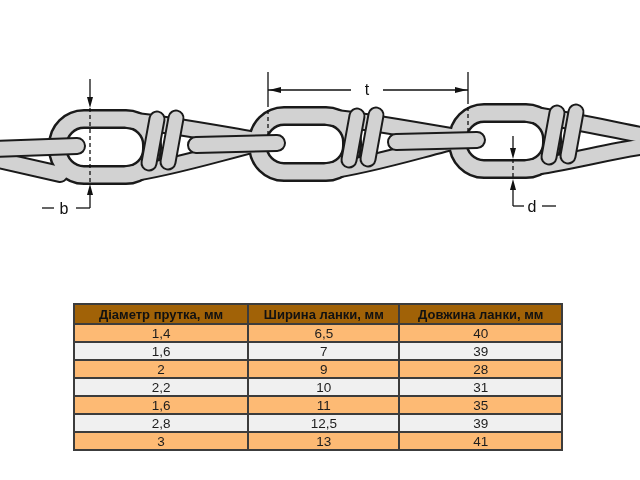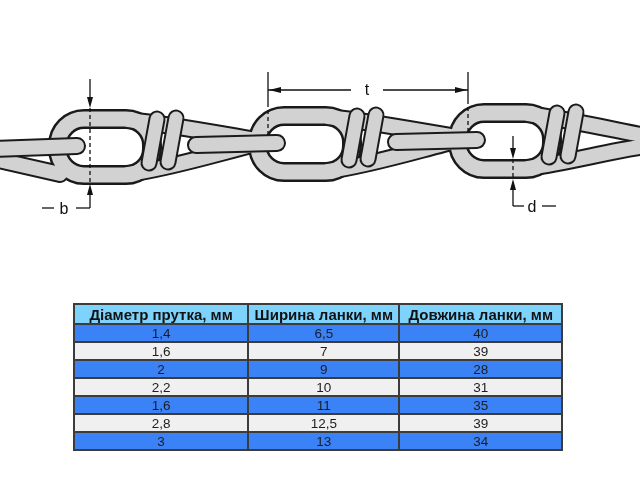--- a/index.html
+++ b/index.html
@@ -26,22 +26,22 @@
 
   
   table.spec{
     position:absolute;left:73px;top:303px;width:490px;
     border-collapse:collapse;table-layout:fixed;
     font-family:"Liberation Sans", sans-serif;
   }
   table.spec th, table.spec td{
     border:2px solid #3c3c3c;text-align:center;vertical-align:middle;padding:0;
   }
-  table.spec th{height:18px;font-size:15px;font-weight:bold;color:#111111;background:#7dd3fc;}
-  table.spec td{height:16px;font-size:13.5px;color:#1d1d1d;background:#3b82f6;}
+  table.spec th{height:18px;font-size:13px;font-weight:bold;color:#111111;background:#a16207;}
+  table.spec td{height:16px;font-size:13.5px;color:#1d1d1d;background:#fdba74;}
   table.spec tbody tr:nth-child(even) td{background:#f0f0f0;}
   .c1{width:35.7%;} .c2{width:31%;} .c3{width:33.3%;}
 </style>
 </head>
 <body>
 
 <div class="stage">
 
   <svg width="640" height="296" viewBox="0 0 640 296">
 
@@ -165,18 +165,18 @@
         <td>35</td>
       </tr>
       <tr>
         <td>2,8</td>
         <td>12,5</td>
         <td>39</td>
       </tr>
       <tr>
         <td>3</td>
         <td>13</td>
-        <td>34</td>
+        <td>41</td>
       </tr>
     </tbody>
   </table>
 
 </div>
 
 </body></html>

